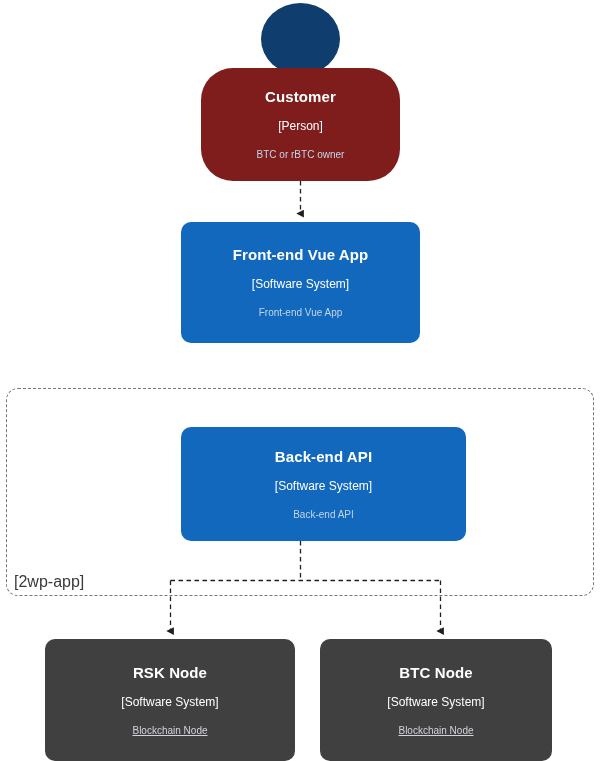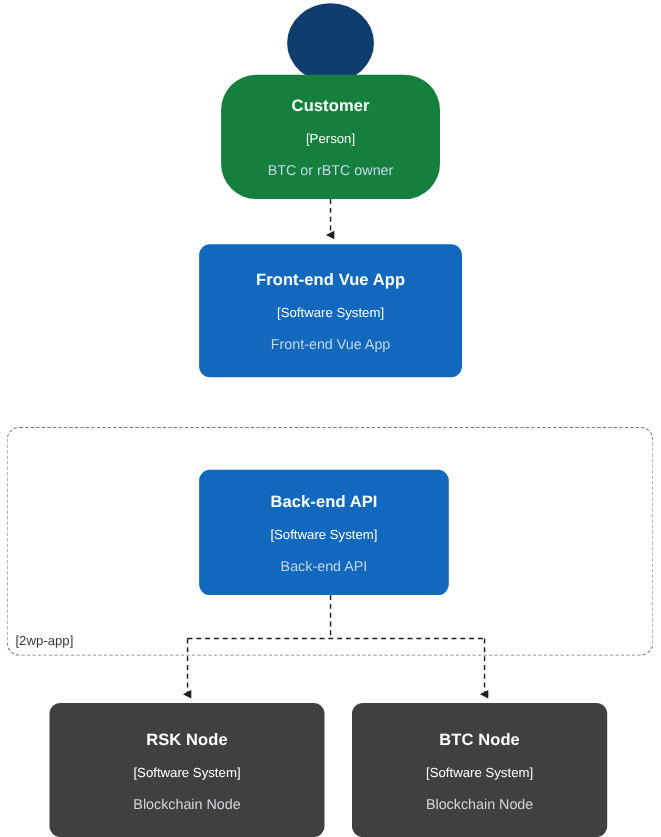--- a/index.html
+++ b/index.html
@@ -30,21 +30,21 @@
   .person {
     position: absolute;
   }
   .person-head {
     position: absolute;
     border-radius: 50%;
     background: #0F3D6E;
   }
   .person-body {
     position: absolute;
-    background: #15803d;
+    background: #7f1d1d;
     border-radius: 32px;
     display: flex;
     flex-direction: column;
     align-items: center;
     justify-content: center;
     box-sizing: border-box;
   }
 
   
   .sysbox {
@@ -67,26 +67,26 @@
     line-height: 19px;
     letter-spacing: 0.1px;
   }
   .node-type {
     color: #ffffff;
     font-size: 12px;
     line-height: 16px;
     margin-top: 12px;
   }
   .node-desc {
-    font-size: 13px;
+    font-size: 10px;
     line-height: 14px;
     margin-top: 14px;
   }
   .blue .node-desc, .person-body .node-desc { color: #C3D5E9; }
-  .gray .node-desc { color: #D6D2DC; }
+  .gray .node-desc { color: #D6D2DC; text-decoration: underline; }
 
   .person-body .node-title { font-size: 15px; }
   .person-body .node-type { font-size: 12px; }
 
   
   .boundary {
     position: absolute;
     border: 1.4px dashed #777777;
     border-radius: 12px;
     box-sizing: border-box;
@@ -96,21 +96,21 @@
     position: absolute;
     color: #2b2b2b;
     font-weight: bold;
     font-size: 14.5px;
     line-height: 18px;
     white-space: nowrap;
   }
   .boundary-sublabel {
     position: absolute;
     color: #3a3a3a;
-    font-size: 12px;
+    font-size: 16px;
     line-height: 14px;
     white-space: nowrap;
   }
 </style>
 </head>
 <body>
 
 <div id="canvas">
 
   <svg class="svg-layer" viewBox="0 0 601 761">
@@ -143,21 +143,21 @@
       <div class="node-desc">BTC or rBTC owner</div>
     </div>
   </div>
 
   <div class="sysbox blue" style="left:181px; top:222px; width:239px; height:121px;">
     <div class="node-title">Front-end Vue App</div>
     <div class="node-type">[Software System]</div>
     <div class="node-desc">Front-end Vue App</div>
   </div>
 
-  <div class="sysbox blue" style="left:181px; top:427px; width:227px; height:114px;">
+  <div class="sysbox blue" style="left:181px; top:427px; width:285px; height:114px;">
     <div class="node-title">Back-end API</div>
     <div class="node-type">[Software System]</div>
     <div class="node-desc">Back-end API</div>
   </div>
 
   <div class="sysbox gray" style="left:45px; top:639px; width:250px; height:122px;">
     <div class="node-title">RSK Node</div>
     <div class="node-type">[Software System]</div>
     <div class="node-desc">Blockchain Node</div>
   </div>

